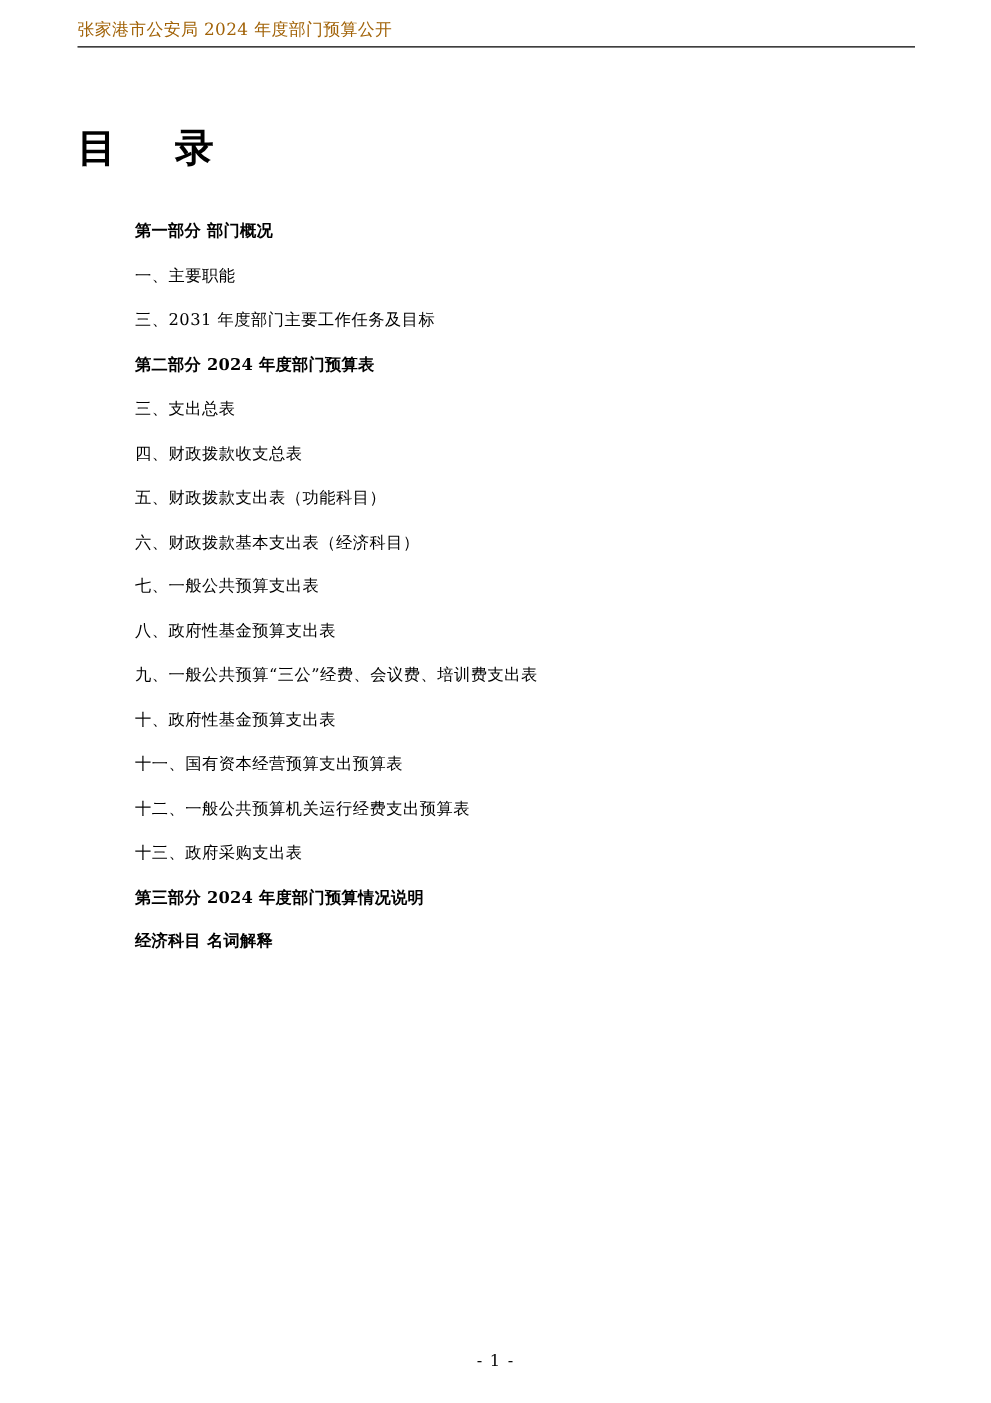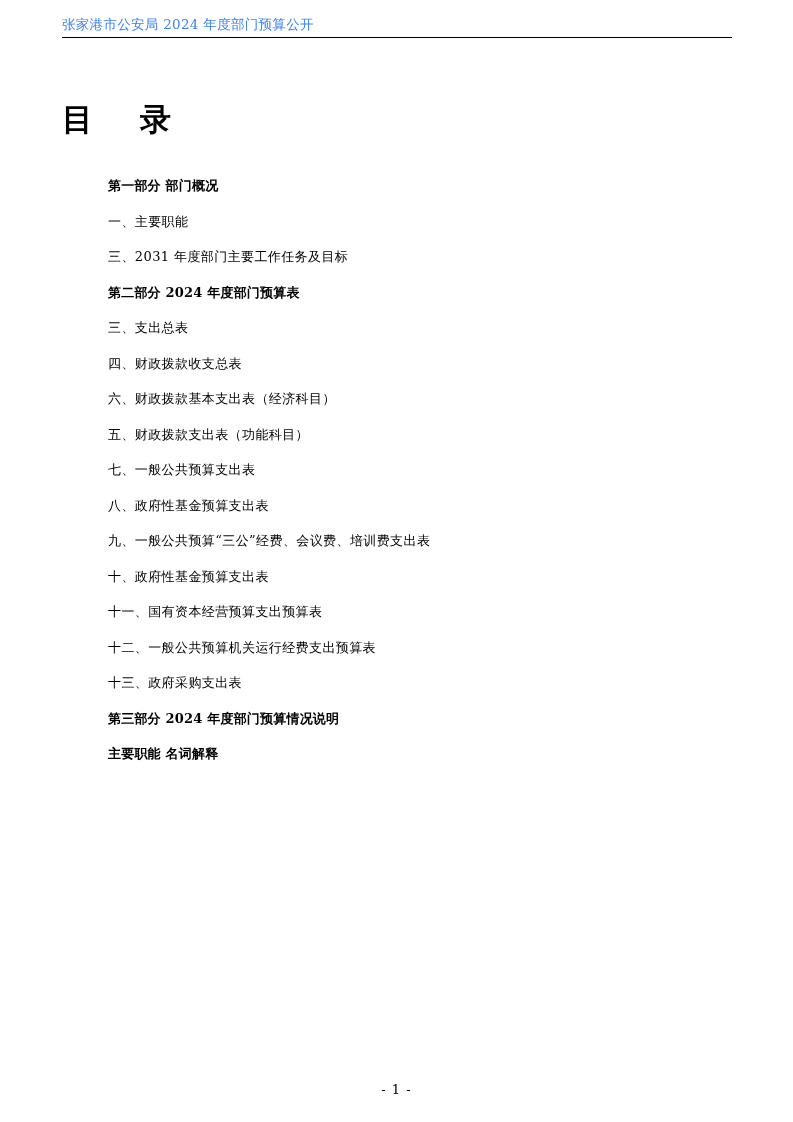--- a/index.html
+++ b/index.html
@@ -25,21 +25,21 @@
     top: 14px;
     left: 62px;
     width: 670px;
     box-sizing: border-box;
   }
   .header-text {
     font-family: "DejaVu Serif", "Liberation Serif", serif;
     font-size: 13.5px;
     line-height: 20px;
     letter-spacing: 0.3px;
-    color: #3b82f6;
+    color: #a16207;
     white-space: nowrap;
   }
   .header-rule {
     margin-top: 3px;
     border-bottom: 1.6px solid #000;
     width: 670px;
   }
   .content {
     position: absolute;
     top: 96px;
@@ -95,31 +95,31 @@
 
   <div class="content">
     <h1 class="doc-title">目　录</h1>
     <ul class="toc" id="toc-list">
         <li class="toc-entry part">第一部分  部门概况</li>
         <li class="toc-entry item">一、主要职能</li>
         <li class="toc-entry item">三、2031 年度部门主要工作任务及目标</li>
         <li class="toc-entry part">第二部分  2024 年度部门预算表</li>
         <li class="toc-entry item">三、支出总表</li>
         <li class="toc-entry item">四、财政拨款收支总表</li>
+        <li class="toc-entry item">五、财政拨款支出表（功能科目）</li>
         <li class="toc-entry item">六、财政拨款基本支出表（经济科目）</li>
-        <li class="toc-entry item">五、财政拨款支出表（功能科目）</li>
         <li class="toc-entry item">七、一般公共预算支出表</li>
         <li class="toc-entry item">八、政府性基金预算支出表</li>
         <li class="toc-entry item">九、一般公共预算“三公”经费、会议费、培训费支出表</li>
         <li class="toc-entry item">十、政府性基金预算支出表</li>
         <li class="toc-entry item">十一、国有资本经营预算支出预算表</li>
         <li class="toc-entry item">十二、一般公共预算机关运行经费支出预算表</li>
         <li class="toc-entry item">十三、政府采购支出表</li>
         <li class="toc-entry part">第三部分  2024 年度部门预算情况说明</li>
-        <li class="toc-entry part">主要职能  名词解释</li>
+        <li class="toc-entry part">经济科目  名词解释</li>
       </ul>
   </div>
 
   <div class="footer">
     <span>- 1 -</span>
   </div>
 
 </div>
 
 </body></html>

